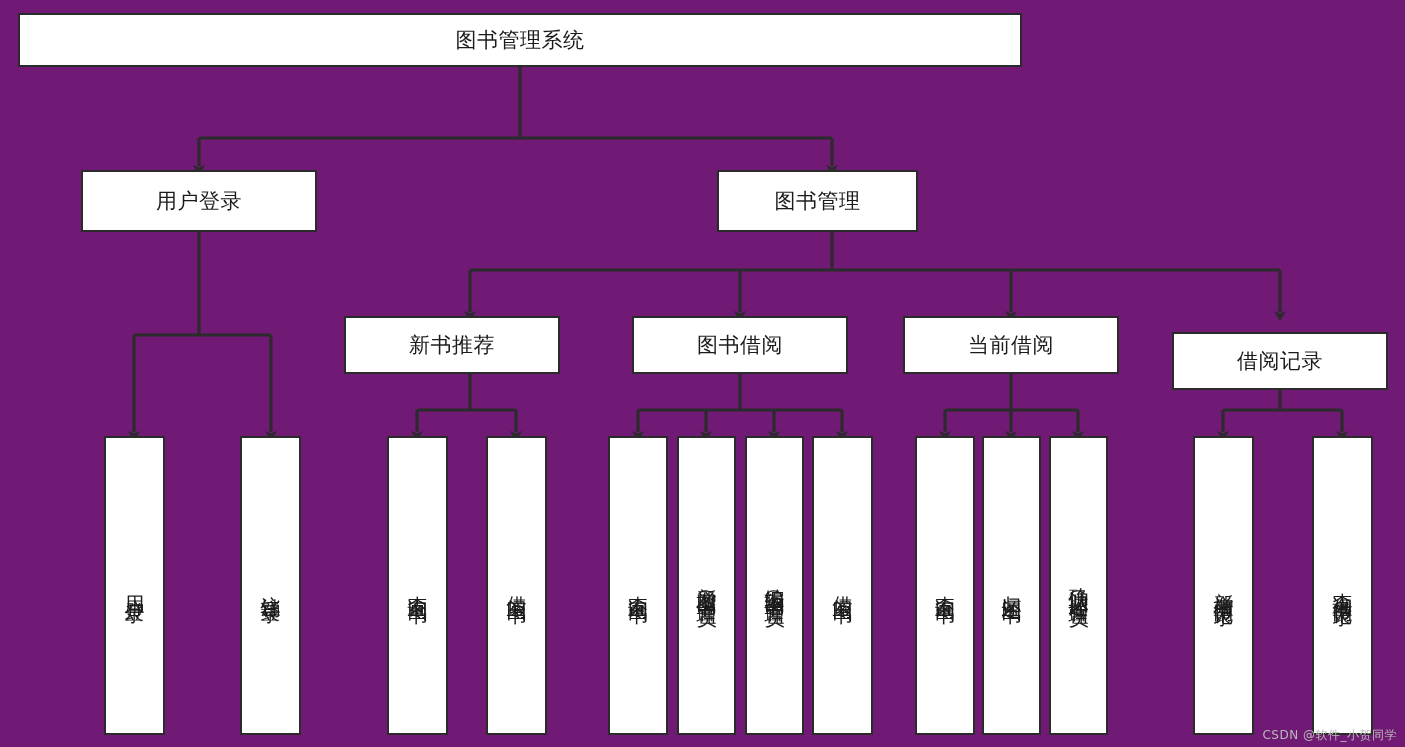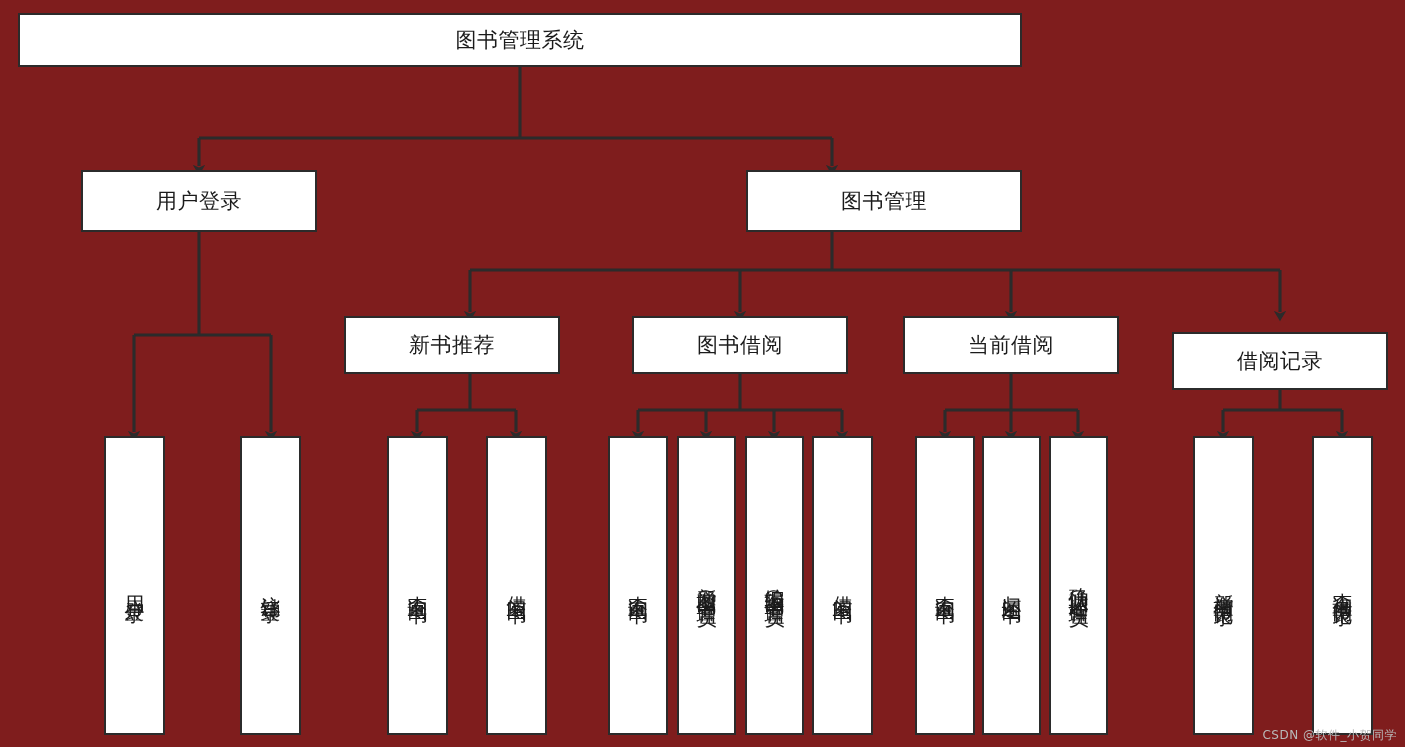--- a/index.html
+++ b/index.html
@@ -4,21 +4,21 @@
 <style>
   html,body{margin:0;padding:0;background:#ffffff;}
   body{
     font-family:"DejaVu Sans","Liberation Sans",sans-serif;
     -webkit-font-smoothing:antialiased;
   }
   #canvas{
     position:relative;
     width:1405px;
     height:747px;
-    background:#7f1d1d;
+    background:#701a75;
     overflow:hidden;
   }
   #edges{
     position:absolute;
     left:0;top:0;
     width:1405px;height:747px;
     pointer-events:none;
   }
   .node{
     position:absolute;
@@ -119,21 +119,21 @@
     </g>
   </svg>
 
   <div class="node" style="left:18px;top:13px;width:1004px;height:54px;">
     <span class="lbl">图书管理系统</span>
   </div>
 
   <div class="node" style="left:81px;top:170px;width:236px;height:62px;">
     <span class="lbl">用户登录</span>
   </div>
-  <div class="node" style="left:746px;top:170px;width:276px;height:62px;">
+  <div class="node" style="left:717px;top:170px;width:201px;height:62px;">
     <span class="lbl">图书管理</span>
   </div>
 
   <div class="node" style="left:344px;top:316px;width:216px;height:58px;">
     <span class="lbl">新书推荐</span>
   </div>
   <div class="node" style="left:632px;top:316px;width:216px;height:58px;">
     <span class="lbl">图书借阅</span>
   </div>
   <div class="node" style="left:903px;top:316px;width:216px;height:58px;">

